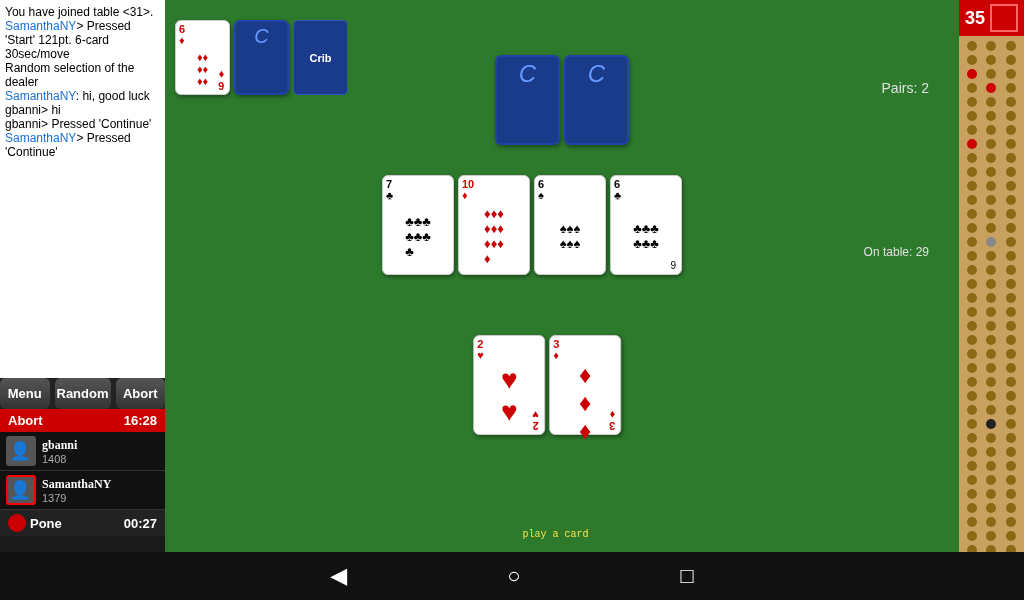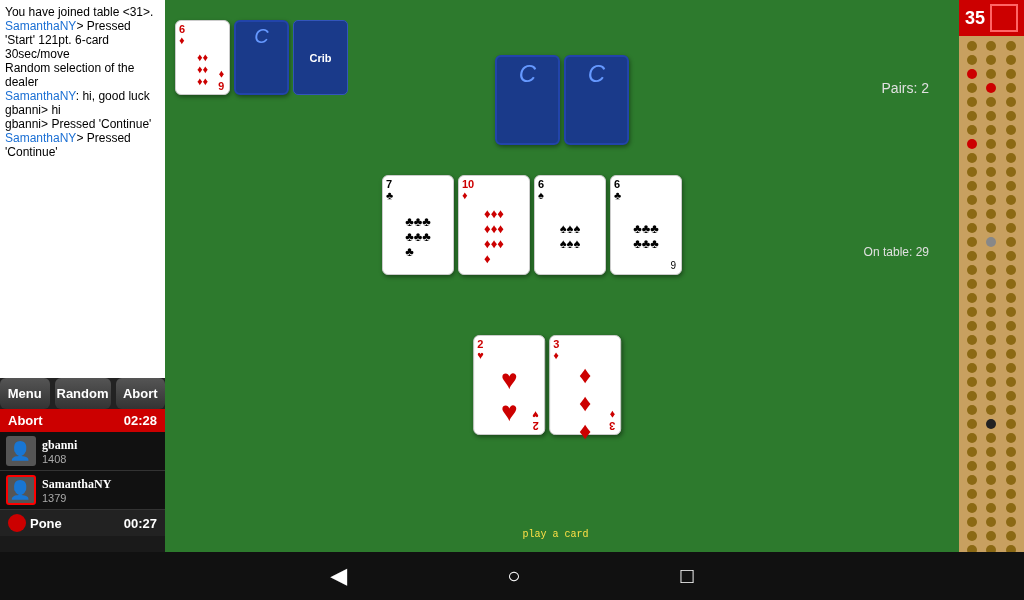--- a/index.html
+++ b/index.html
@@ -134,21 +134,21 @@
     </div>
 
     <div id="button-row">
       <button class="action-btn">Menu</button>
       <button class="action-btn">Random</button>
       <button class="action-btn">Abort</button>
     </div>
 
     <div id="dealer-bar">
       <span>Abort</span>
-      <span>02:28</span>
+      <span>16:28</span>
     </div>
 
     <div class="player-row">
       <div class="player-avatar">
         <span style="font-size:18px;">👤</span>
       </div>
       <div class="player-info">
         <span class="player-name">gbanni</span>
         <span class="player-score">1408</span>
       </div>

